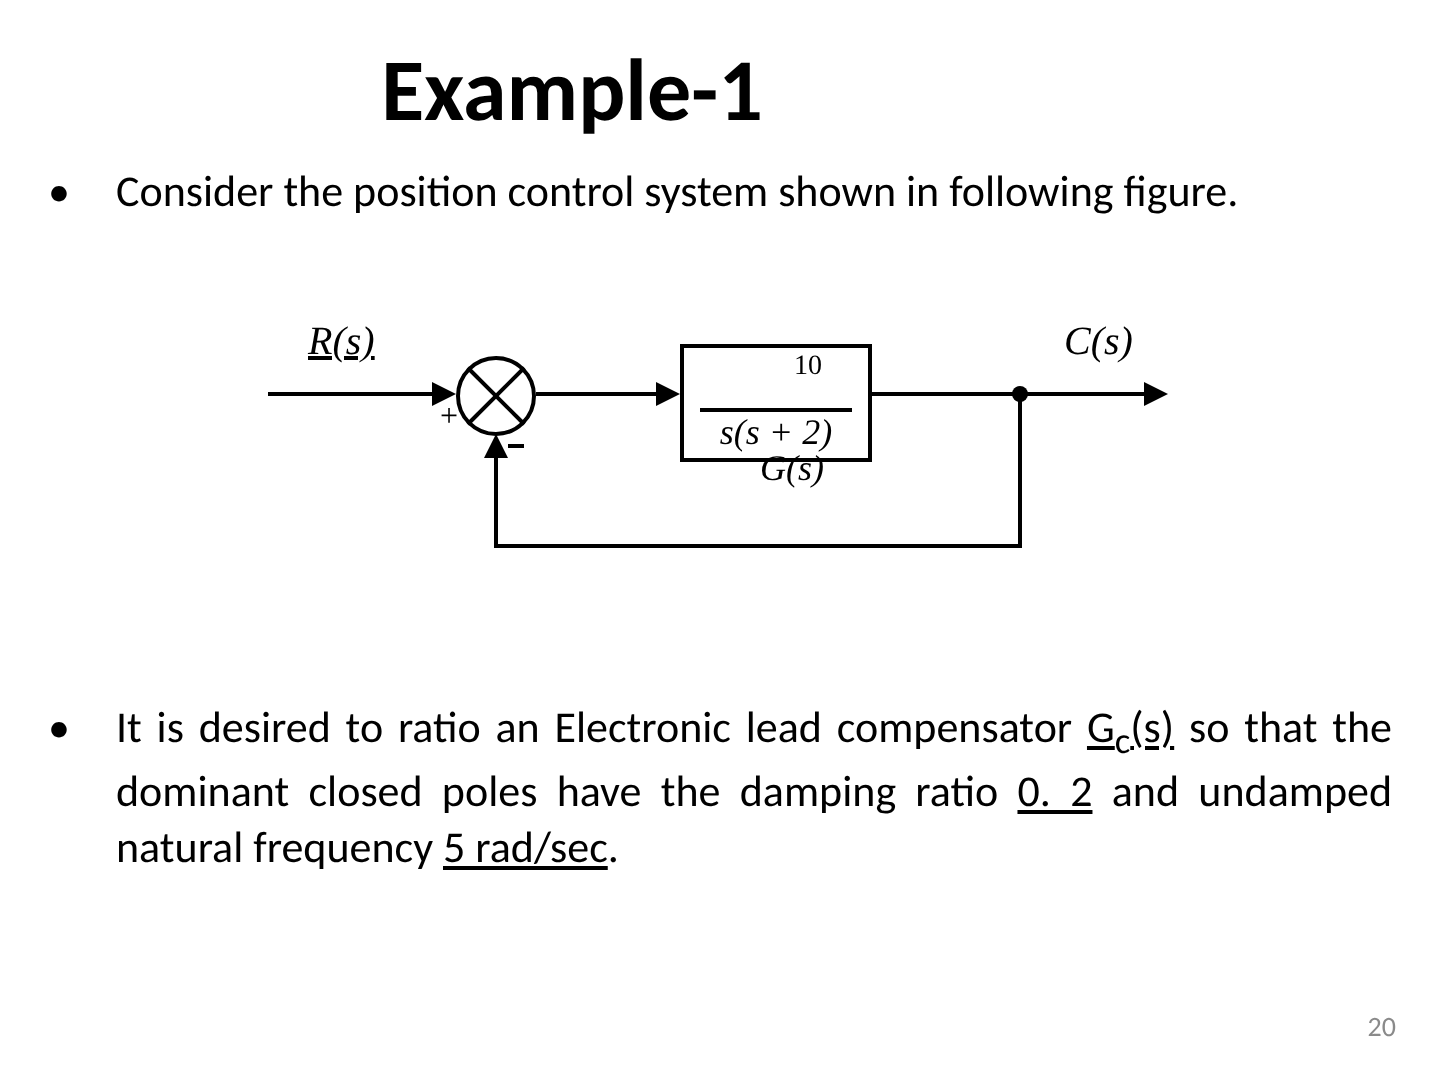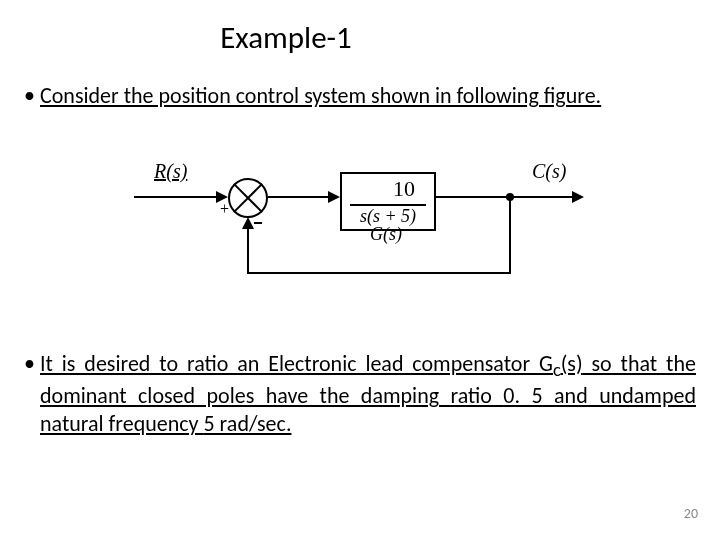--- a/index.html
+++ b/index.html
@@ -1,42 +1,42 @@
 <!DOCTYPE html>
 <html><head>
 <meta charset="utf-8">
 <style>
   html,body{margin:0;padding:0;width:720px;height:540px;background:#fff;font-family:"Calibri","Segoe UI",Arial,sans-serif;color:#000;}
   .slide{position:relative;width:720px;height:540px;}
-  .title{position:absolute;top:18px;left:0;width:572px;text-align:center;font-size:31px;}
+  .title{position:absolute;top:18px;left:0;width:572px;text-align:center;font-size:44px;font-weight:bold;}
   .bullet{position:absolute;left:24px;right:24px;font-size:22px;text-align:justify;}
   .bullet .dot{position:absolute;left:0;top:0;}
-  .bullet .txt{display:block;margin-left:16px;text-decoration:underline;}
+  .bullet .txt{display:block;margin-left:34px;}
   .b1{top:82px;}
   .b2{top:350px;line-height:1.25;}
   .red{color:#000000;text-decoration:underline;}
   .pagenum{position:absolute;right:22px;bottom:18px;font-size:14px;color:#8a8a8a;}
   
   .diagram{position:absolute;top:160px;left:120px;width:480px;height:150px;}
   .sig{position:absolute;font-family:"Times New Roman",serif;font-style:italic;font-size:20px;}
   .line{position:absolute;background:#000;}
   .arrowR{position:absolute;width:0;height:0;border-top:6px solid transparent;border-bottom:6px solid transparent;border-left:12px solid #000;}
   .arrowU{position:absolute;width:0;height:0;border-left:6px solid transparent;border-right:6px solid transparent;border-bottom:12px solid #000;}
   .sumouter{position:absolute;width:36px;height:36px;border:2px solid #000;border-radius:50%;}
   .sumX{position:absolute;width:36px;height:36px;}
   .sumX:before,.sumX:after{content:"";position:absolute;left:17px;top:-2px;width:2px;height:40px;background:#000;}
   .sumX:before{transform:rotate(45deg);}
   .sumX:after{transform:rotate(-45deg);}
   .plus{position:absolute;font-family:"Times New Roman",serif;font-size:16px;}
   .minus{position:absolute;width:8px;height:2px;background:#000;}
   .tf{position:absolute;border:2px solid #000;text-align:center;font-family:"Times New Roman",serif;}
-  .tf .num{display:block;font-size:22px;padding:2px 0 2px;margin-left:32px;}
+  .tf .num{display:block;font-size:14px;padding:2px 0 12px;margin-left:32px;}
   .tf .bar{display:block;height:2px;background:#000;margin:0 8px;}
   .tf .den{display:block;font-size:18px;font-style:italic;padding:0 0 2px;}
-  .glabel{position:absolute;font-family:"Times New Roman",serif;font-style:italic;font-size:18px;text-align:center;}
+  .glabel{position:absolute;font-family:"Times New Roman",serif;font-style:italic;font-size:18px;text-align:right;}
   .dot2{position:absolute;width:8px;height:8px;border-radius:50%;background:#000;}
 </style>
 </head>
 <body>
 
 <div class="slide">
 
   <div class="title">Example-1</div>
 
   <div class="bullet b1">
@@ -56,37 +56,37 @@
     </div>
     <span class="plus" style="left:100px;top:40px;">+</span>
     <div class="minus" style="left:134px;top:62px;"></div>
 
     <div class="line" style="left:148px;top:36px;width:62px;height:2px;"></div>
     <div class="arrowR" style="left:208px;top:31px;"></div>
 
     <div class="tf" style="left:220px;top:12px;width:92px;">
       <span class="num">10</span>
       <span class="bar"></span>
-      <span class="den">s(s + 5)</span>
+      <span class="den">s(s + 2)</span>
     </div>
     <div class="glabel" style="left:240px;top:64px;width:52px;"><span>G(s)</span></div>
 
     <div class="line" style="left:314px;top:36px;width:140px;height:2px;"></div>
     <div class="arrowR" style="left:452px;top:31px;"></div>
     <span class="sig" style="left:412px;top:0px;">C(s)</span>
 
     <div class="dot2" style="left:386px;top:33px;"></div>
 
     <div class="line" style="left:389px;top:38px;width:2px;height:76px;"></div>
     <div class="line" style="left:127px;top:112px;width:264px;height:2px;"></div>
     <div class="line" style="left:127px;top:68px;width:2px;height:46px;"></div>
     <div class="arrowU" style="left:122px;top:57px;"></div>
   </div>
 
   <div class="bullet b2">
     <span class="dot">•</span>
     <span class="txt">
-      <span>It is desired to ratio an Electronic lead compensator </span><span class="red"><span>G</span><sub>c</sub><span>(s)</span></span><span> so that the dominant closed poles have the damping ratio </span><span class="red">0. 5</span><span> and undamped natural frequency </span><span class="red">5 rad/sec</span><span>.</span>
+      <span>It is desired to ratio an Electronic lead compensator </span><span class="red"><span>G</span><sub>c</sub><span>(s)</span></span><span> so that the dominant closed poles have the damping ratio </span><span class="red">0. 2</span><span> and undamped natural frequency </span><span class="red">5 rad/sec</span><span>.</span>
     </span>
   </div>
 
   <div class="pagenum">20</div>
 </div>
 
 </body></html>

